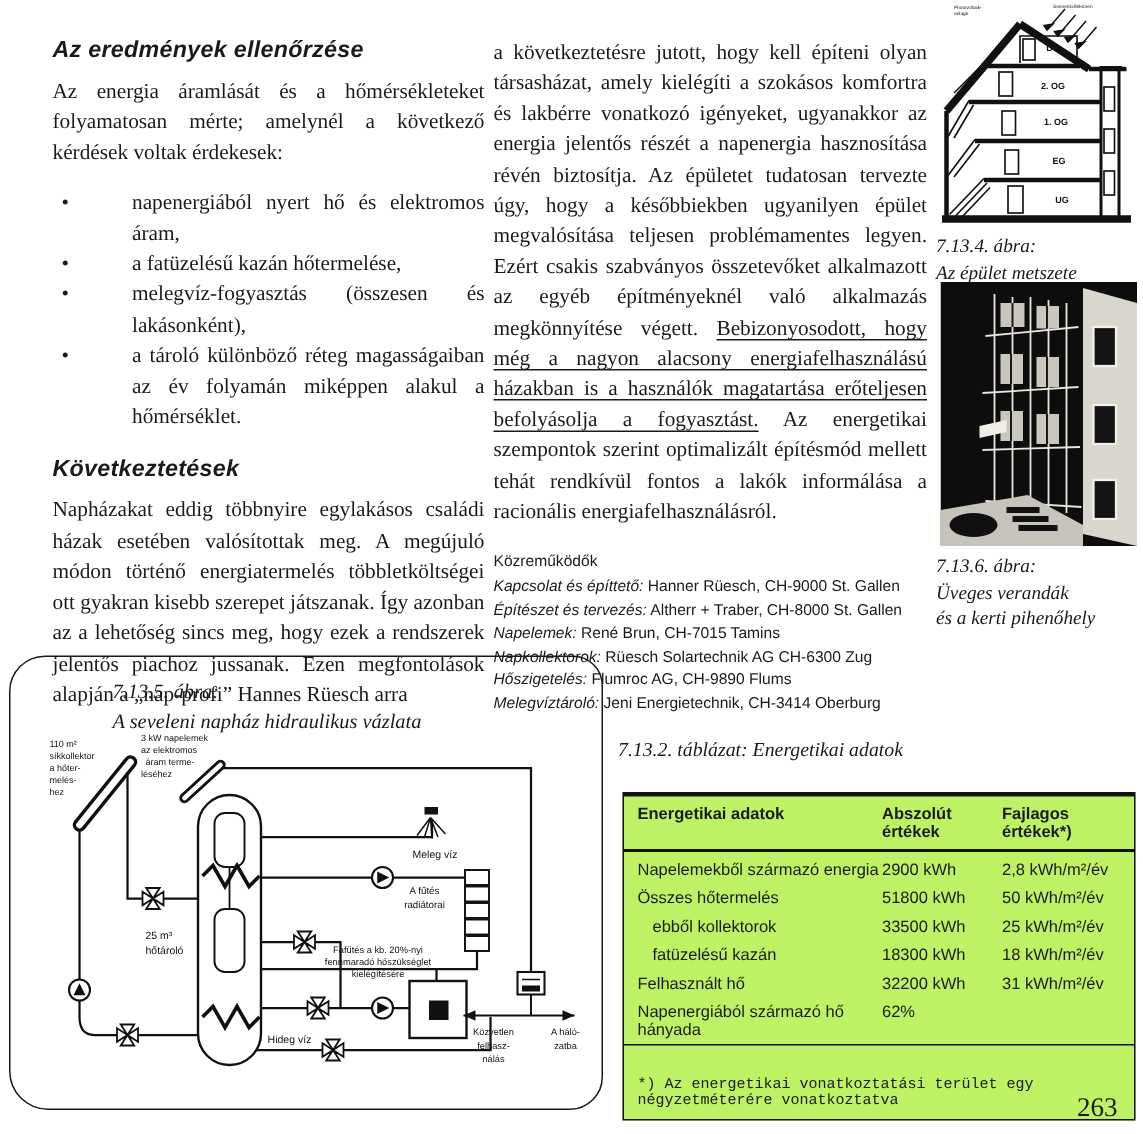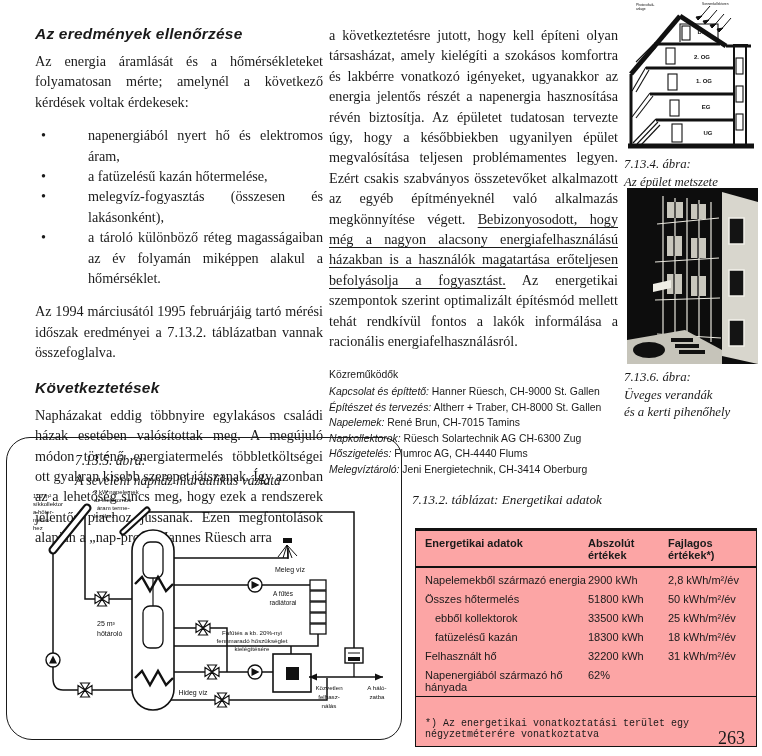--- a/index.html
+++ b/index.html
@@ -20,21 +20,21 @@
   .fig-caption{position:absolute;font-family:"Liberation Serif",serif;font-style:italic;font-size:12.8px;line-height:17.5px;}
   .cap-line{display:block;}
   #building-svg{position:absolute;left:622px;top:0px;}
   #fig4-caption{left:624px;top:156px;}
   #photo-svg{position:absolute;left:627px;top:188px;}
   #fig6-caption{left:624px;top:369px;}
   .diagram-frame{position:absolute;left:6px;top:437px;width:394px;height:301px;border:1.6px solid #1a1a1a;border-radius:24px 20px 22px 26px;}
   .diag-caption{position:absolute;left:68px;top:13px;font-family:"Liberation Serif",serif;font-style:italic;font-size:13.6px;line-height:19.5px;}
   #schematic-svg{position:absolute;left:0;top:0;}
   .tbl-caption{position:absolute;left:412px;top:492px;font-family:"Liberation Serif",serif;font-style:italic;font-size:13.2px;}
-  .energy-table{position:absolute;left:415px;top:528px;width:340px;font-family:"Liberation Sans",sans-serif;font-size:11px;border:1.6px solid #111;border-top-width:3px;background:#fca5a5;}
+  .energy-table{position:absolute;left:415px;top:528px;width:340px;font-family:"Liberation Sans",sans-serif;font-size:11px;border:1.6px solid #111;border-top-width:3px;background:#bef264;}
   .t-row{display:flex;padding:4px 0 3px 0;align-items:baseline;}
   .t-row .c1{width:172px;padding-left:9px;box-sizing:border-box;}
   .t-row .c2{width:80px;}
   .t-row .c3{flex:1;}
   .t-head{font-weight:bold;border-bottom:2px solid #111;padding:6px 0 5px 0;}
   .t-row.r-first{padding-top:6px;}
   .t-row.indent .c1{padding-left:19px;}
   .t-foot{border-top:1.5px solid #111;padding:21px 9px 6px 9px;font-size:10px;font-family:Liberation Mono, monospace;}
   .page-number{position:absolute;left:718px;top:728px;font-family:"Liberation Serif",serif;font-size:18px;}
   .s-label{font-family:"Liberation Sans",sans-serif;fill:#111;}
@@ -48,34 +48,33 @@
 
   <div class="col col-left">
     <h3 class="sans-head">Az eredmények ellenőrzése</h3>
     <p class="body-text">Az energia áramlását és a hőmérsékleteket folyamatosan mérte; amelynél a következő kérdések voltak érdekesek:</p>
     <ul class="bullets">
       <li>napenergiából nyert hő és elektromos áram,</li>
       <li>a fatüzelésű kazán hőtermelése,</li>
       <li>melegvíz-fogyasztás (összesen és lakásonként),</li>
       <li>a tároló különböző réteg magasságaiban az év folyamán miképpen alakul a hőmérséklet.</li>
     </ul>
-    <p class="body-text">Az 1994 márciusától 1995 februárjáig tartó mérési időszak eredményei a 7.13.2. táblázatban vannak összefoglalva.</p>
     <h3 class="sans-head second">Következtetések</h3>
     <p class="body-text">Napházakat eddig többnyire egylakásos családi házak esetében valósítottak meg. A megújuló módon történő energiatermelés többletköltségei ott gyakran kisebb szerepet játszanak. Így azonban az a lehetőség sincs meg, hogy ezek a rendszerek jelentős piachoz jussanak. Ezen megfontolások alapján a „nap-profi” Hannes Rüesch arra</p>
   </div>
 
   <div class="col col-mid">
     <p class="body-text"><span>a következtetésre jutott, hogy kell építeni olyan társasházat, amely kielégíti a szokásos komfortra és lakbérre vonatkozó igényeket, ugyanakkor az energia jelentős részét a napenergia hasznosítása révén biztosítja. Az épületet tudatosan tervezte úgy, hogy a későbbiekben ugyanilyen épület megvalósítása teljesen problémamentes legyen. Ezért csakis szabványos összetevőket alkalmazott az egyéb építményeknél való alkalmazás megkönnyítése végett. </span><span class="ul-pass">Bebizonyosodott, hogy még a nagyon alacsony energiafelhasználású házakban is a használók magatartása erőteljesen befolyásolja a fogyasztást.</span><span> Az energetikai szempontok szerint optimalizált építésmód mellett tehát rendkívül fontos a lakók informálása a racionális energiafelhasználásról.</span></p>
     <div class="contributors">
       <div class="contrib-title">Közreműködők</div>
       <div class="contrib-row"><i>Kapcsolat és építtető:</i><span> Hanner Rüesch, CH-9000 St. Gallen</span></div>
       <div class="contrib-row"><i>Építészet és tervezés:</i><span> Altherr + Traber, CH-8000 St. Gallen</span></div>
       <div class="contrib-row"><i>Napelemek:</i><span> René Brun, CH-7015 Tamins</span></div>
       <div class="contrib-row"><i>Napkollektorok:</i><span> Rüesch Solartechnik AG CH-6300 Zug</span></div>
-      <div class="contrib-row"><i>Hőszigetelés:</i><span> Flumroc AG, CH-4440 Flums</span></div>
+      <div class="contrib-row"><i>Hőszigetelés:</i><span> Flumroc AG, CH-9890 Flums</span></div>
       <div class="contrib-row"><i>Melegvíztároló:</i><span> Jeni Energietechnik, CH-3414 Oberburg</span></div>
     </div>
   </div>
 
   <svg id="building-svg" width="138" height="153" viewBox="0 0 138 153">
     <g>
       <path class="thick" stroke-width="5" d="M6,146 H132"></path>
       <path class="thick" stroke-width="3" d="M9,146 V74"></path>
       <path class="thick" stroke-width="5" d="M9,74 L58,16"></path>
       <path class="thick" stroke-width="5" d="M58,16 L104,46"></path>

